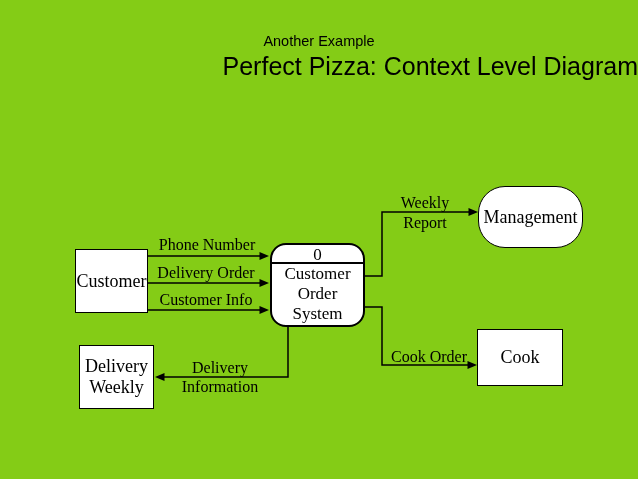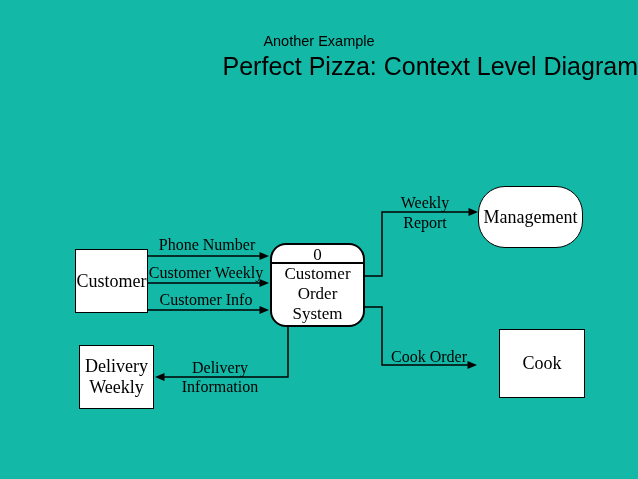--- a/index.html
+++ b/index.html
@@ -1,21 +1,21 @@
 <!DOCTYPE html>
 <html><head>
 <meta charset="utf-8">
 <style>
   * { margin: 0; padding: 0; box-sizing: border-box; }
   html, body { background: #ffffff; }
   .stage {
     position: relative;
     width: 638px;
     height: 479px;
-    background: #14b8a6;
+    background: #84cc16;
     color: #000000;
     font-family: "Liberation Serif", serif;
     overflow: hidden;
   }
   .subtitle {
     position: absolute;
     top: 33px; left: 0; width: 100%;
     text-align: center;
     font-family: "Liberation Sans", sans-serif;
     font-size: 14.5px;
@@ -41,21 +41,21 @@
     display: flex;
     flex-direction: column;
     align-items: center;
     justify-content: center;
     text-align: center;
     font-size: 18px;
     line-height: 21px;
   }
   #entity-customer   { left: 75px;  top: 249px; width: 73px;  height: 64px; }
   #entity-management { left: 478px; top: 186px; width: 105px; height: 62px; border-radius: 27px; }
-  #entity-cook       { left: 499px; top: 329px; width: 86px;  height: 69px; }
+  #entity-cook       { left: 477px; top: 329px; width: 86px;  height: 57px; }
   #entity-delivery   { left: 79px;  top: 345px; width: 75px;  height: 64px; }
   .process {
     position: absolute;
     left: 270px; top: 243px;
     width: 95px; height: 84px;
     background: #ffffff;
     border: 2px solid #000000;
     border-radius: 16px;
     overflow: hidden;
   }
@@ -144,21 +144,21 @@
   <div class="process">
     <div class="process-number">0</div>
     <div class="process-name">
       <span>Customer</span>
       <span>Order</span>
       <span>System</span>
     </div>
   </div>
 
   <div class="flow-label" id="label-phone-number">Phone Number</div>
-  <div class="flow-label" id="label-customer-order">Customer Weekly</div>
+  <div class="flow-label" id="label-customer-order">Delivery Order</div>
   <div class="flow-label" id="label-weekly-report">
     <div>Weekly</div>
     <div>Report</div>
   </div>
 
   <div class="flow-label" id="label-customer-info">Customer Info</div>
 
   <div class="flow-label" id="label-cook-order">Cook Order</div>
 
   <div class="flow-label" id="label-delivery-info">

